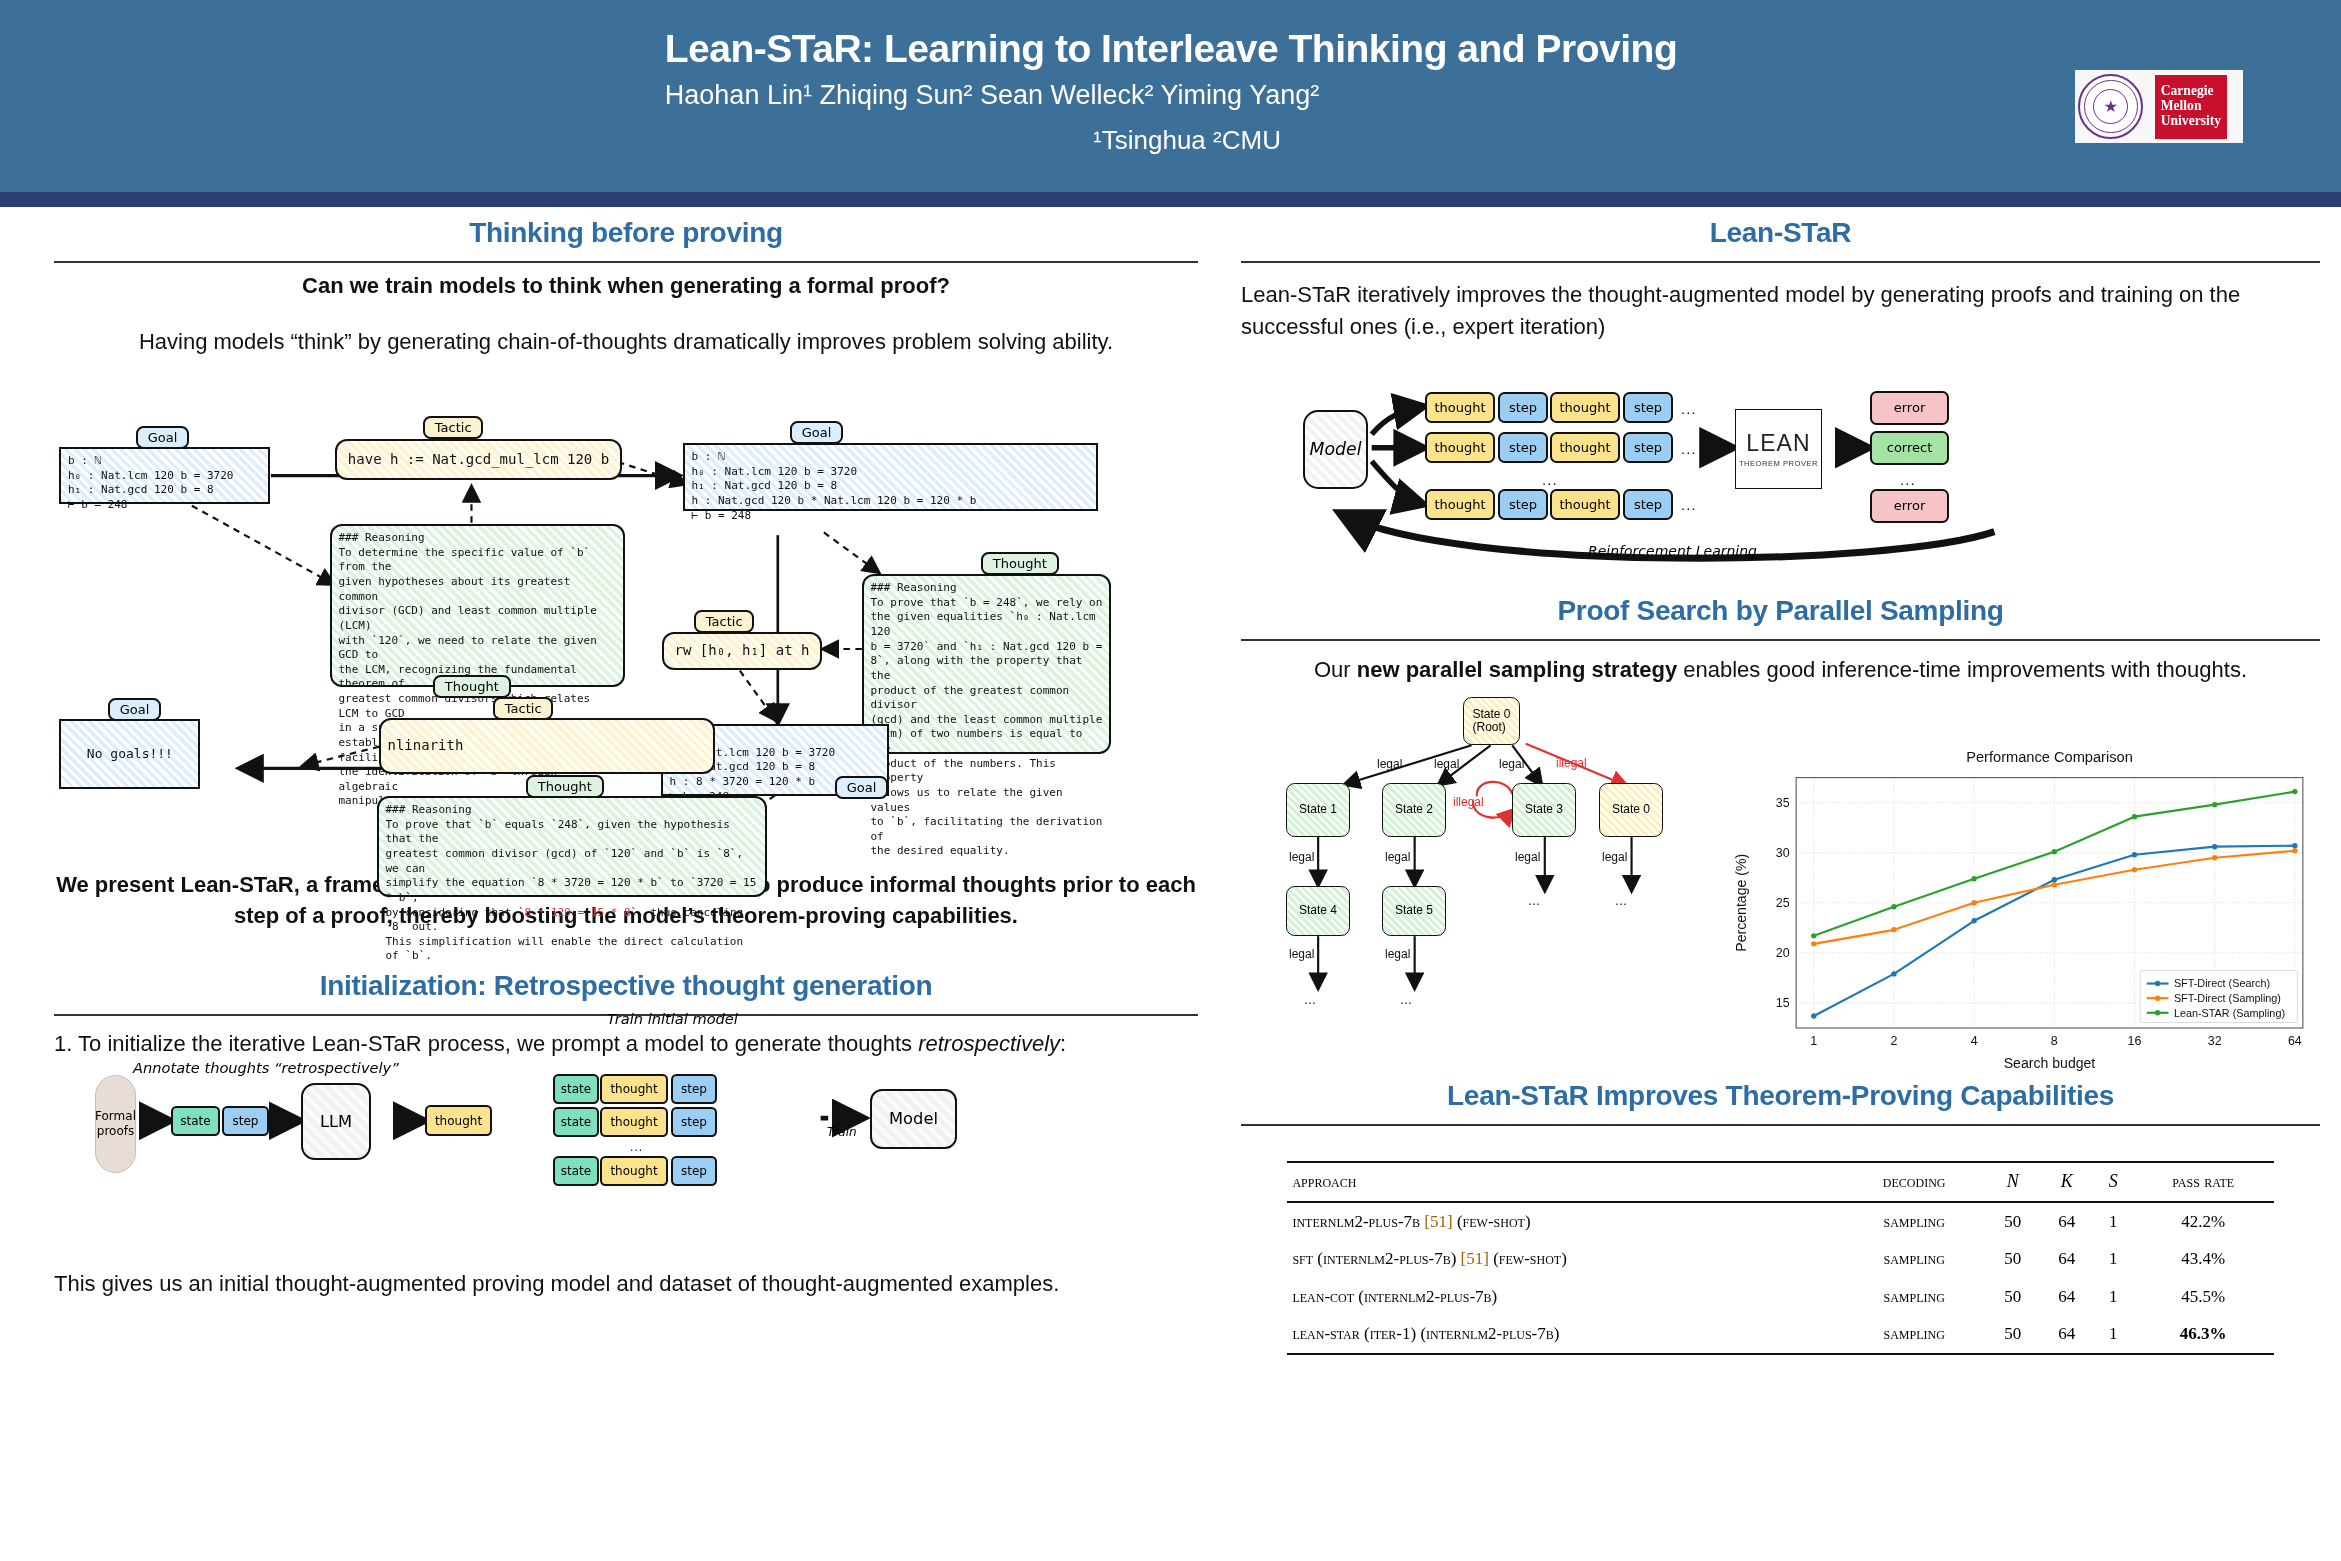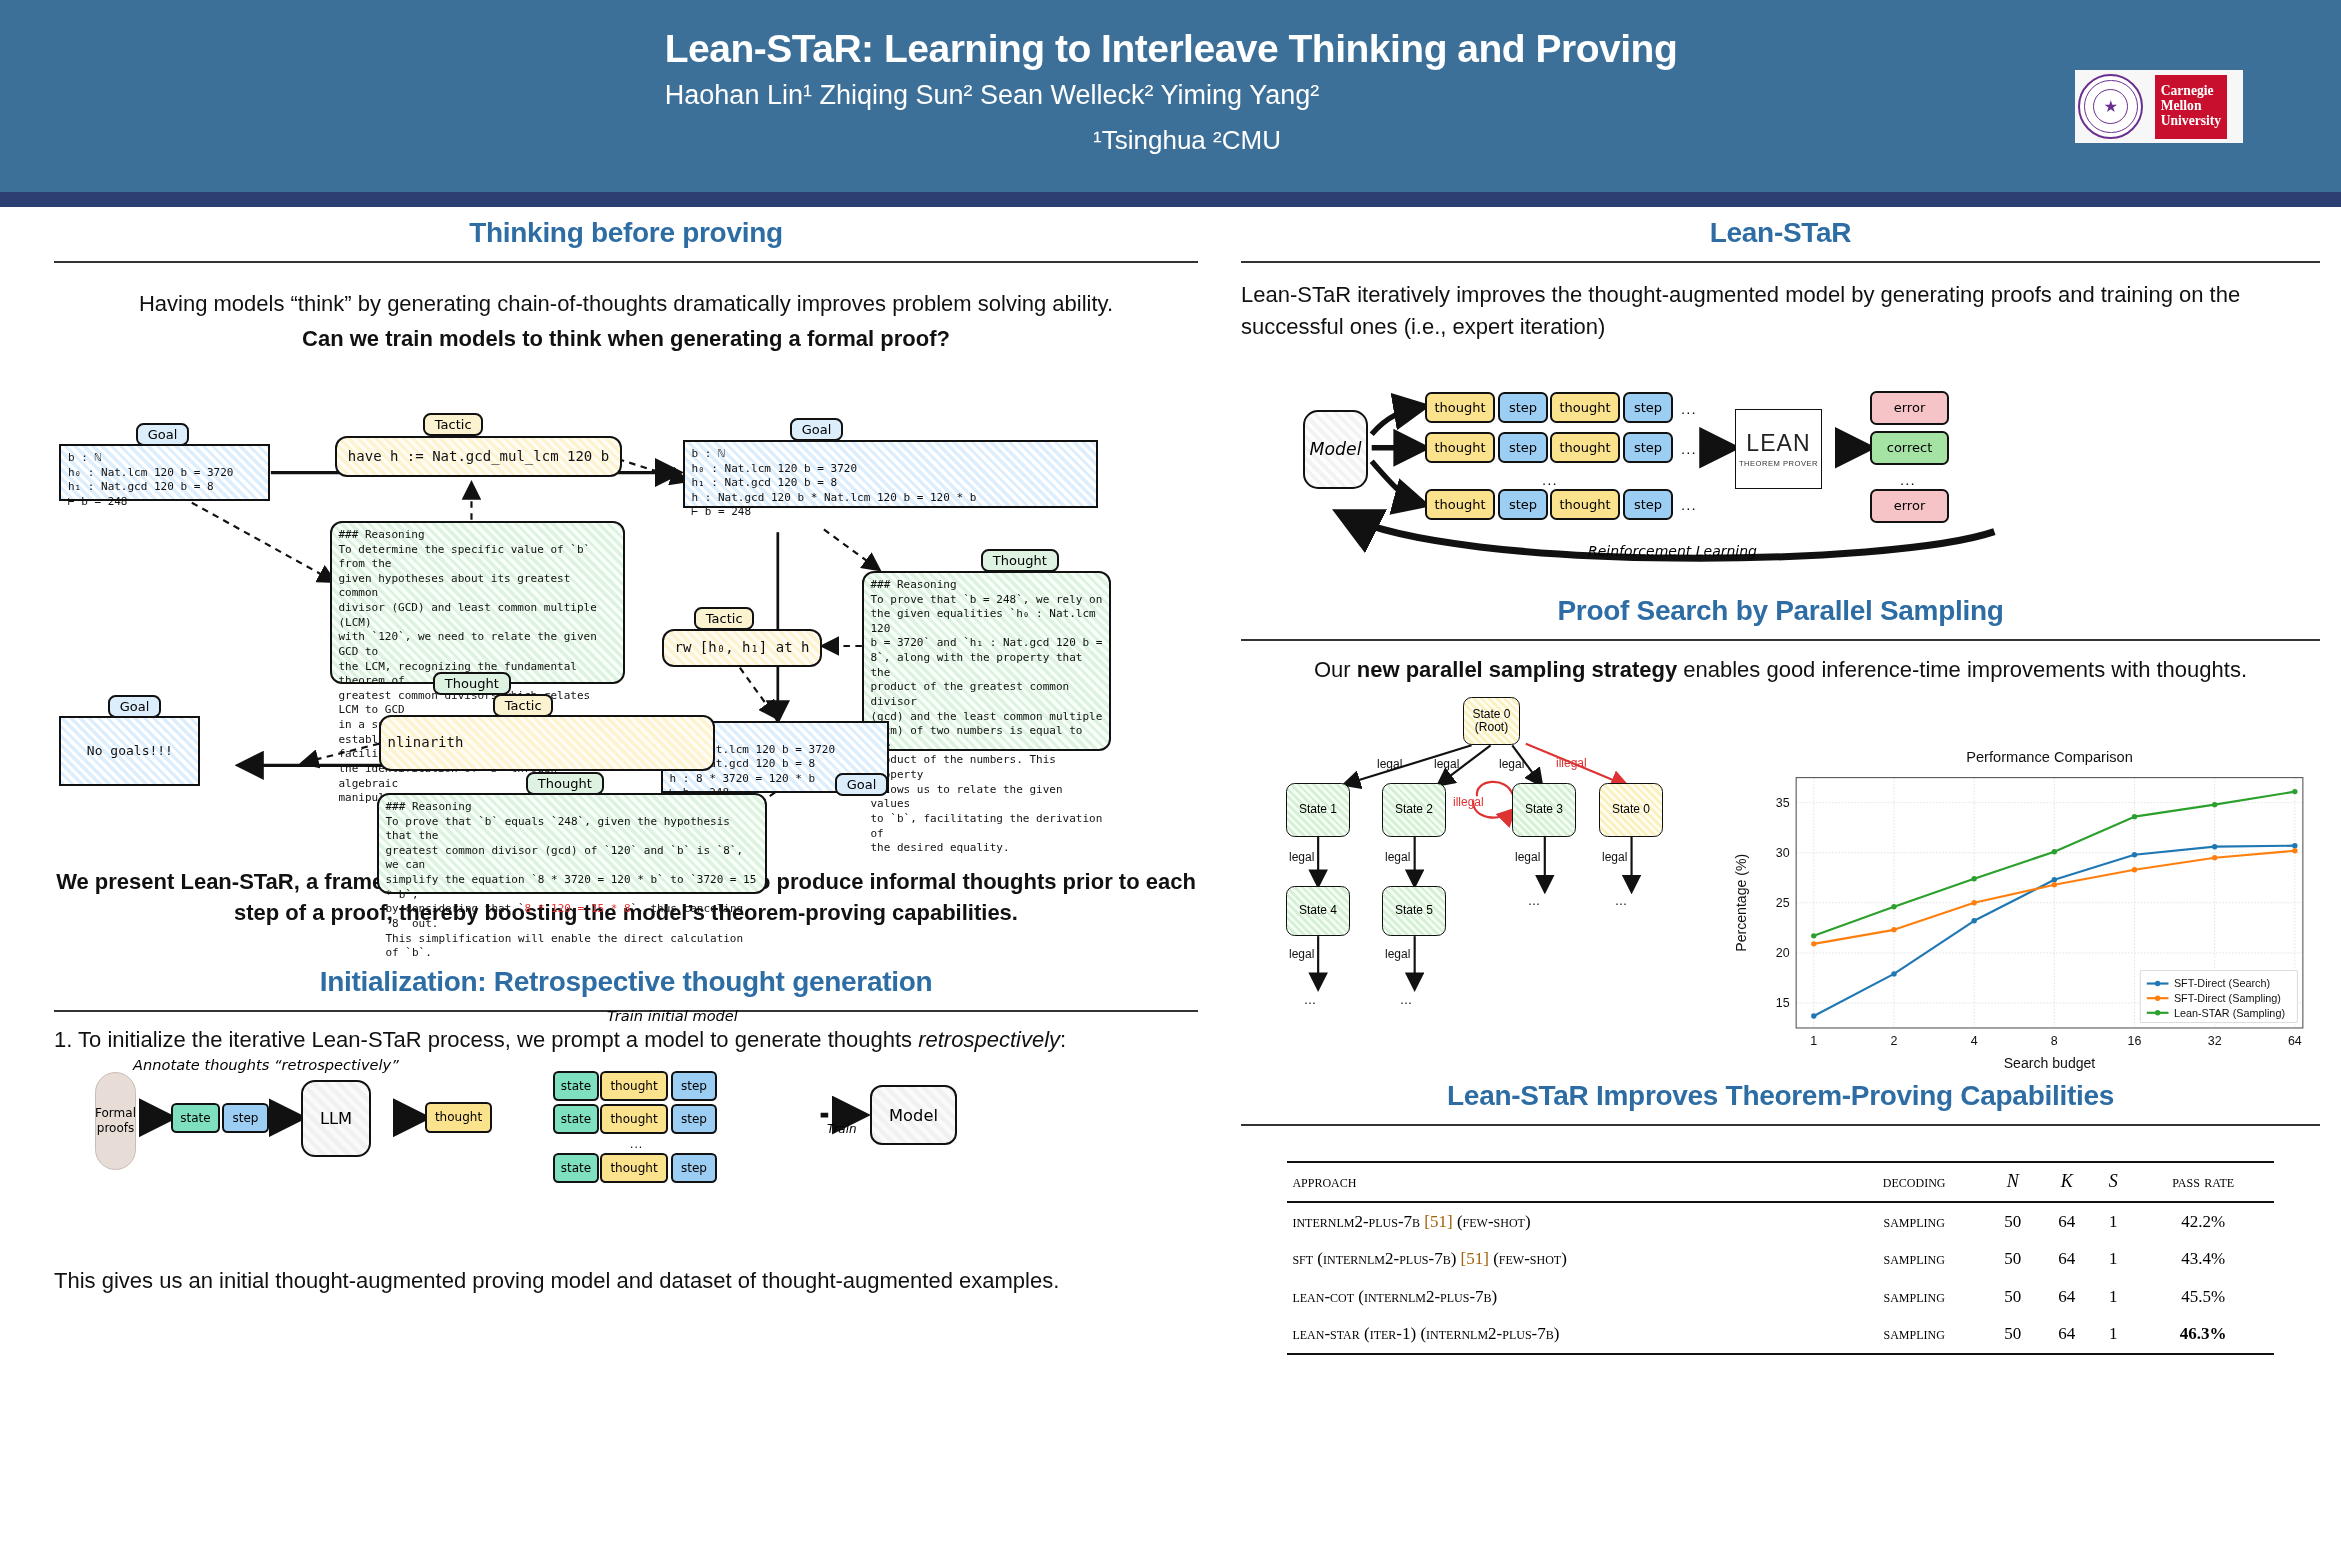--- a/index.html
+++ b/index.html
@@ -183,21 +183,21 @@
   .lean-sub  { font-size:7.6px; letter-spacing:0.5px; color:#333; margin-top:2.2px; }
   .dots { position:absolute; font-size:15px; color:#111; letter-spacing:1.1px; }
   .rl-label { position:absolute; font-size:14px; font-style:italic; font-family:"DejaVu Sans", sans-serif; }
 
   
   #search-row { position:relative; width:1079px; height:379px; margin-top:6.5px; }
   #tree { position:absolute; left:11px; top:0; width:488px; height:369px; }
   .tnode {
     position:absolute; border:1.6px solid #111; border-radius:8.7px;
     display:flex; align-items:center; justify-content:center;
-    text-align:center; font-size:12px; line-height:1.15;
+    font-size:12px; line-height:1.15;
     font-family:"Liberation Sans", sans-serif;
   }
   .tnode.yellow { background:repeating-linear-gradient(45deg,#fbf0c0 0 2.7px,#fffdf0 2.7px 5.4px); }
   .tnode.green  { background:repeating-linear-gradient(45deg,#d6f0d6 0 2.7px,#f4fdf4 2.7px 5.4px); }
   .edge-label { position:absolute; font-size:12px; color:#111; }
   .edge-label.illegal { color:#e03030; }
   .tdots { position:absolute; font-size:12px; letter-spacing:1.1px; color:#111; }
 
   #chart { position:absolute; left:491px; top:52px; width:583px; height:336px; }
 
@@ -244,22 +244,22 @@
     <span>Mellon</span>
     <span>University</span>
   </div>
 </div>
 
 <div class="col" id="col-left">
 
   <div class="sec-title">Thinking before proving</div>
   <div class="sec-rule"></div>
 
+  <div class="body-text center" style="margin-top:3.3px;font-weight:bold;">Can we train models to think when generating a formal proof?</div>
   <div class="body-text center" style="margin-top:25px;">Having models “think” by generating chain-of-thoughts dramatically improves problem solving ability.</div>
-  <div class="body-text center" style="margin-top:3.3px;font-weight:bold;">Can we train models to think when generating a formal proof?</div>
 
   <div id="proof-diagram">
     <svg width="1144" height="499" viewBox="0 0 2110 920">
       <defs>
         <marker id="ah" markerWidth="9" markerHeight="9" refX="7" refY="4.5" orient="auto">
           <path d="M0,0 L9,4.5 L0,9 Z" fill="#111"></path>
         </marker>
         <marker id="ahd" markerWidth="9" markerHeight="9" refX="7" refY="4.5" orient="auto">
           <path d="M0,0 L9,4.5 L0,9 Z" fill="#111"></path>
         </marker>

